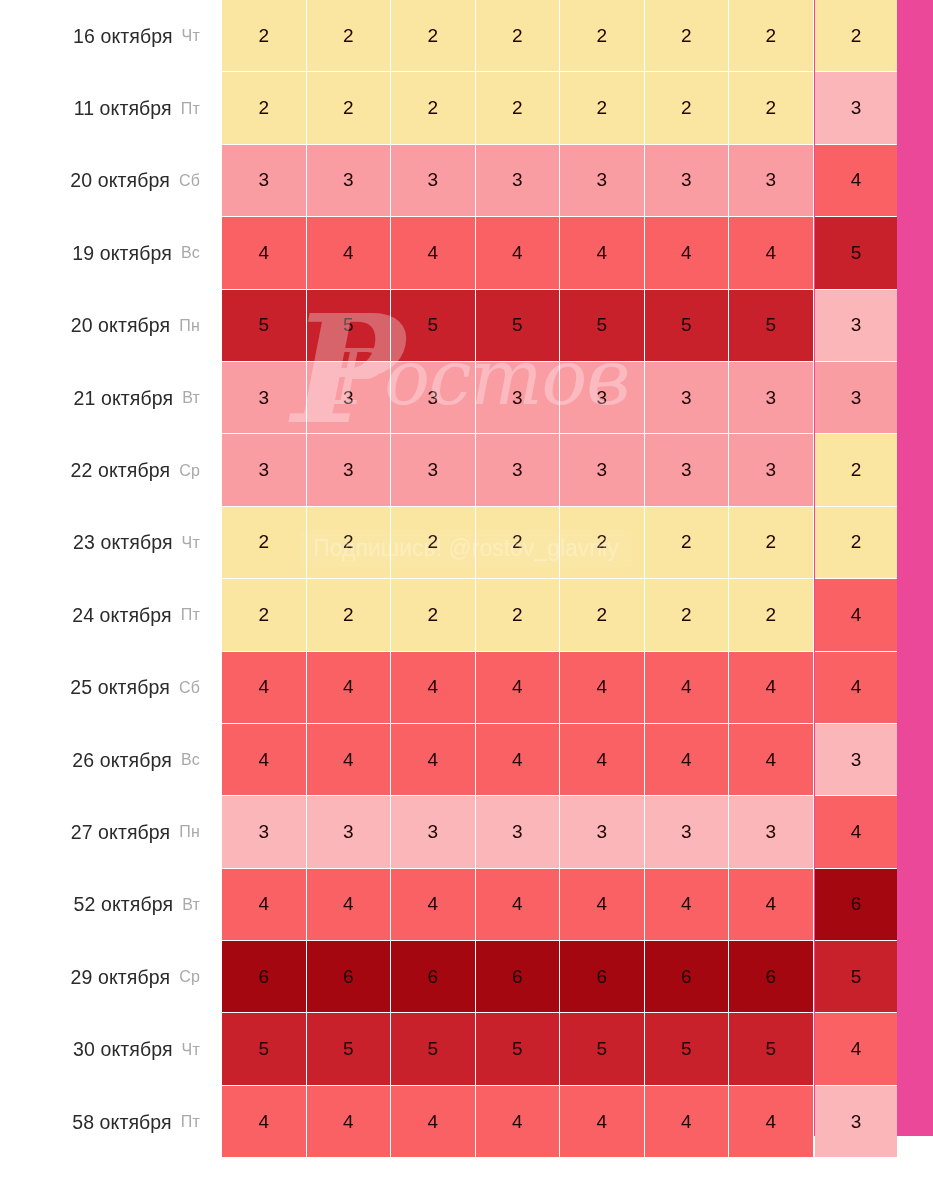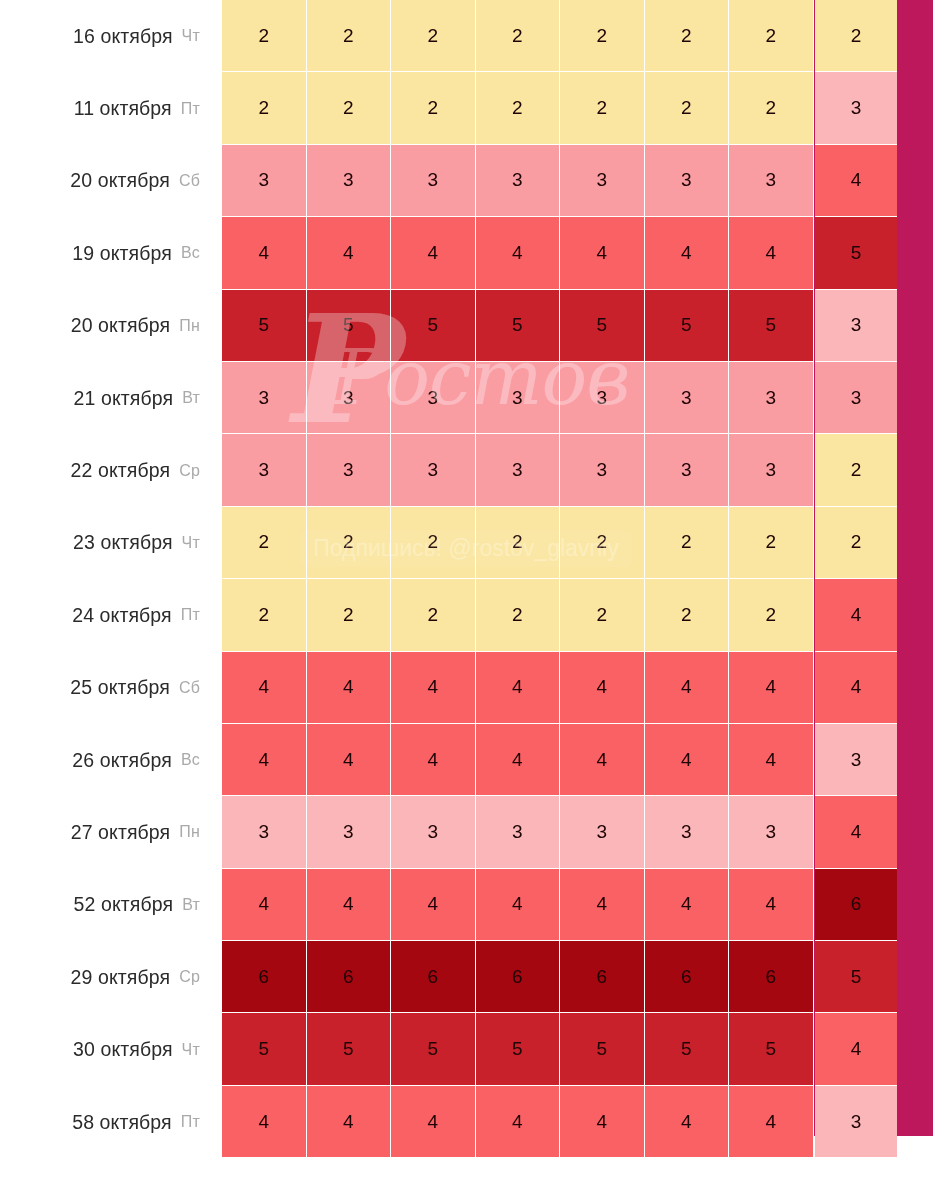--- a/index.html
+++ b/index.html
@@ -12,21 +12,21 @@
     height: 1200px;
     font-family: "Liberation Sans", "DejaVu Sans", sans-serif;
     overflow: hidden;
     position: relative;
   }
 
   #sheet {
     position: relative;
     width: 933px;
     height: 1136px;
-    background: #be185d;
+    background: #ec4899;
   }
 
   
   .row {
     position: relative;
     height: 72.4px;
     display: flex;
     align-items: stretch;
   }
   .row-label {

